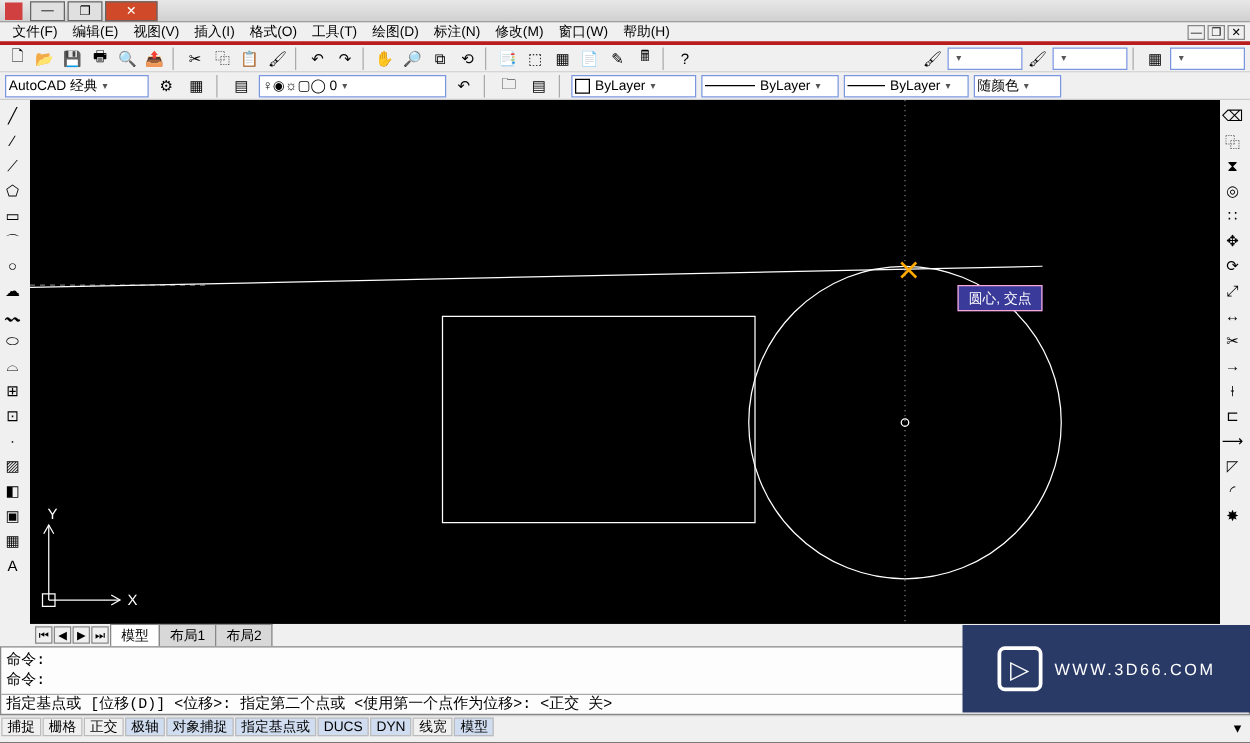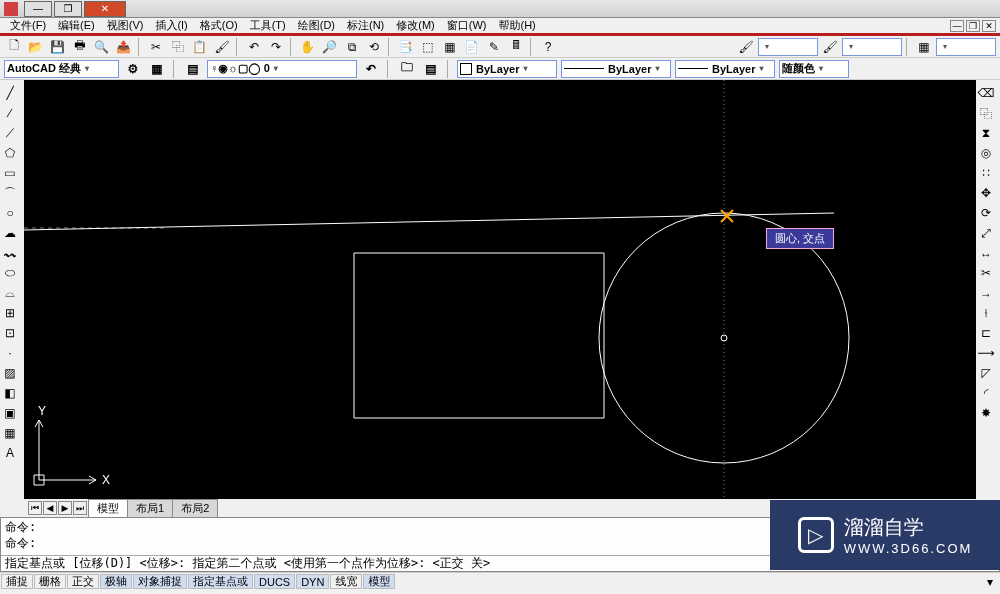--- a/index.html
+++ b/index.html
@@ -62,21 +62,20 @@
 .combo .arrow { margin-left: 4px; font-size: 8px; color: #555; }
 .layer-combo { width: 150px; }
 .row2 {
   height: 22px;
   background: #f0f0f0;
   border-bottom: 1px solid #ccc;
   display: flex;
   align-items: center;
   padding: 0 4px;
   gap: 4px;
-  font-weight: bold;
 }
 .main-area {
   display: flex;
   height: 437px;
 }
 .left-tools, .right-tools {
   width: 24px;
   background: #f0f0f0;
   display: flex;
   flex-direction: column;
@@ -110,21 +109,21 @@
   border: 1px solid #888;
   font-family: "SimSun", monospace;
   font-size: 12px;
   padding: 2px 4px;
   line-height: 1.3;
   overflow: hidden;
   position: relative;
 }
 .command-scroll { position: absolute; right: 0; top: 0; bottom: 16px; width: 16px; background: #e8e8e8; border-left: 1px solid #aaa;}
 .command-scroll .sbtn { width: 14px; height: 14px; border: 1px solid #888; font-size:9px; display:flex; align-items:center; justify-content:center;}
-.command-edit { position: absolute; left: 0; right: 0; bottom: 0; height: 16px; border-top: 1px solid #aaa; padding-left: 4px; display:flex; align-items:center;}
+.command-edit { position: absolute; left: 0; right: 0; bottom: 0; height: 16px; border-top: 1px solid #aaa; padding-left: 4px; display:flex; align-items:center;font-family:Liberation Mono, monospace;}
 .statusbar {
   height: 18px;
   background: #f0f0f0;
   border-top: 1px solid #ccc;
   display: flex;
   align-items: center;
   font-size: 11px;
 }
 .status-cell { padding: 0 6px; border-right: 1px solid #bbb; height: 16px; display:flex; align-items:center; }
 .status-toggle { padding: 0 4px; border: 1px solid #bbb; margin-left: 1px; height: 15px; display:flex; align-items:center; font-size:11px; }
@@ -382,16 +381,15 @@
   <div class="status-toggle active">DYN</div>
   <div class="status-toggle">线宽</div>
   <div class="status-toggle active">模型</div>
   <div style="flex:1"></div>
   <div class="tb-btn">▾</div>
 </div>
 
 <div class="watermark">
   <div class="play">▷</div>
   <div class="text">
-    <span>溜溜自学</span>
     <span class="sub">WWW.3D66.COM</span>
   </div>
 </div>
 
 </body></html>

